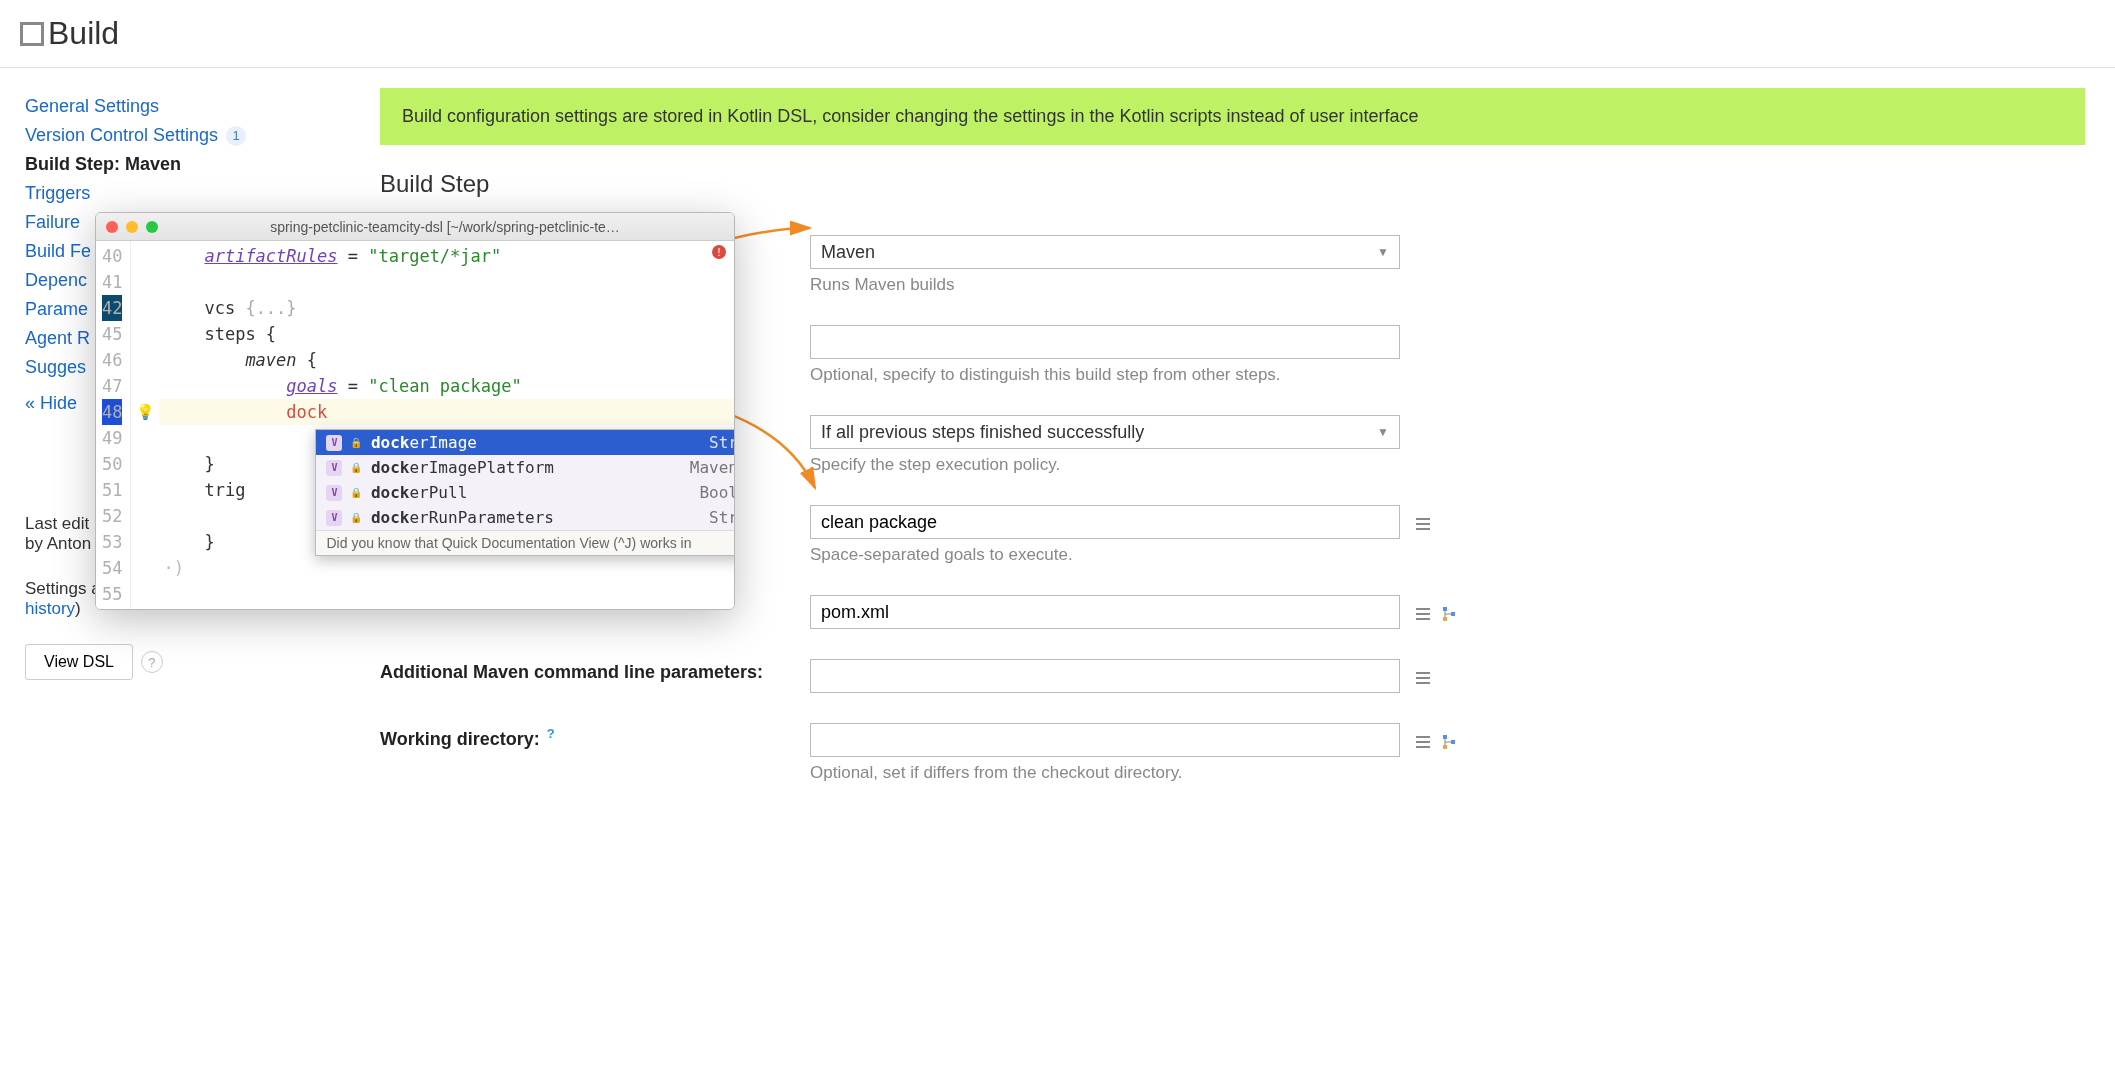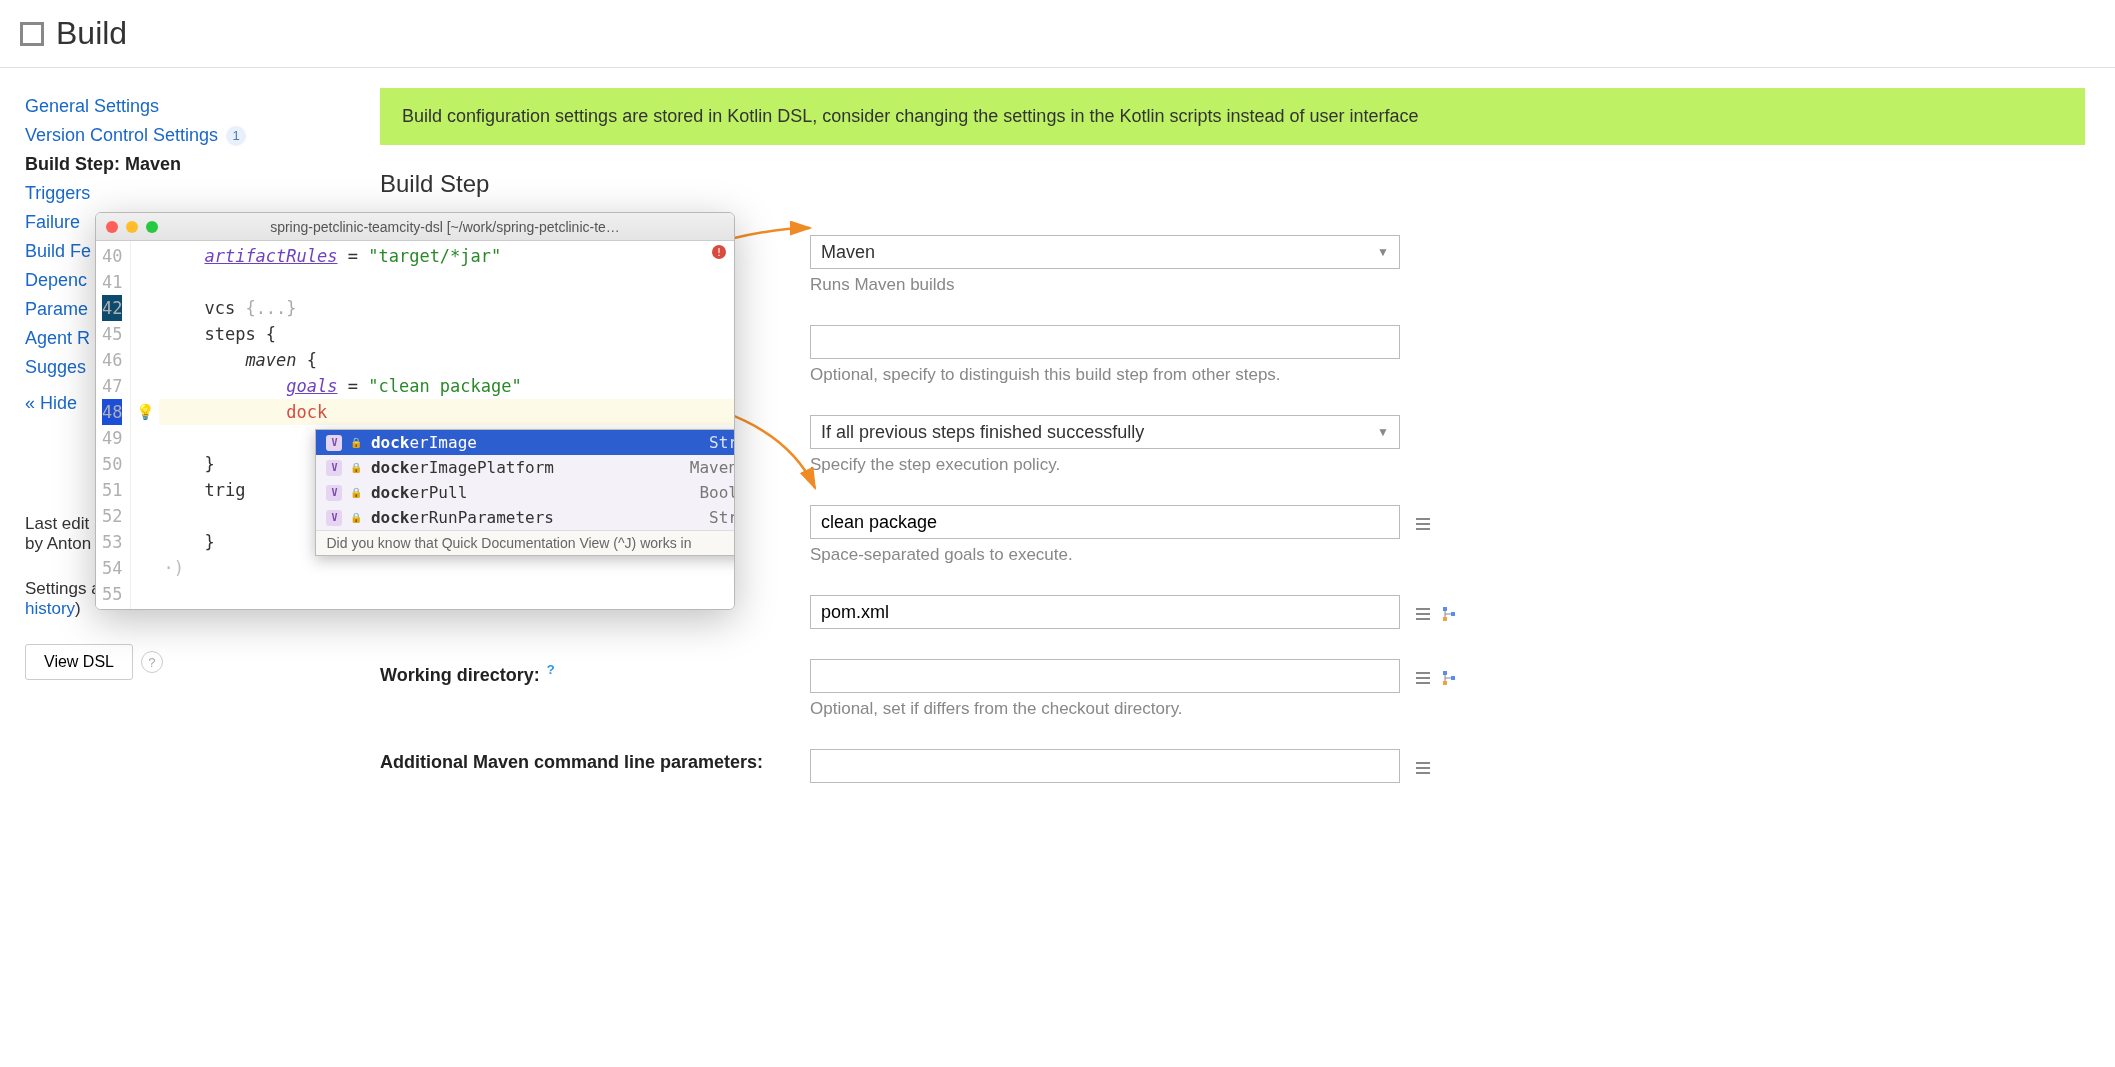--- a/index.html
+++ b/index.html
@@ -1,18 +1,18 @@
 <!DOCTYPE html>
 <html><head>
 <meta charset="utf-8">
 <style>
 * { box-sizing: border-box; margin: 0; padding: 0; }
 body { font-family: -apple-system, BlinkMacSystemFont, "Segoe UI", Arial, sans-serif; font-size: 14px; color: #333; background: #fff; }
 
-.header { padding: 15px 20px; border-bottom: 1px solid #e0e0e0; display: flex; align-items: center; gap: 12px; }
+.header { padding: 15px 20px; border-bottom: 1px solid #e0e0e0; display: flex; align-items: center; gap: 4px; }
 .header-icon { width: 24px; height: 24px; border: 3px solid #888; }
 .header-title { font-size: 32px; font-weight: 400; color: #333; }
 
 .layout { display: flex; }
 .sidebar { width: 350px; padding: 20px 20px 20px 25px; position: relative; }
 .sidebar-link { display: flex; align-items: center; margin: 8px 0; font-size: 18px; color: #1968c9; cursor: pointer; gap: 8px; }
 .sidebar-link.active { font-weight: 600; color: #222; }
 .badge { background: #e8f0fb; color: #4a7bb5; border-radius: 10px; min-width: 20px; height: 20px; display: inline-flex; align-items: center; justify-content: center; font-size: 13px; padding: 0 6px; }
 
 .hide-link { margin-top: 15px; }
@@ -216,20 +216,36 @@
                 <rect x="2" y="11" width="4" height="4" fill="#f2a23c"></rect>
                 <rect x="10" y="6" width="4" height="4" fill="#5b8def"></rect>
                 <path d="M4 5 V8 H10 M4 8 V11" stroke="#888" fill="none"></path>
               </svg>
             </span>
         </span>
       </div>
     </div>
 
     <div class="form-row">
+      <div class="form-label">Additional Maven command line parameters:</div>
+      <div class="form-control">
+        <input class="input" value="" style="">
+        <span class="field-icons">
+          <span class="mini-icon">
+              <svg width="16" height="16">
+                <rect x="1" y="2" width="14" height="2" fill="#888"></rect>
+                <rect x="1" y="7" width="14" height="2" fill="#888"></rect>
+                <rect x="1" y="12" width="14" height="2" fill="#888"></rect>
+              </svg>
+            </span>
+        </span>
+      </div>
+    </div>
+
+    <div class="form-row">
       <div class="form-label"><span>Working directory:</span> <span class="help-sup">?</span></div>
       <div class="form-control">
         <input class="input" value="" style="">
         <span class="field-icons">
           <span class="mini-icon">
               <svg width="16" height="16">
                 <rect x="1" y="2" width="14" height="2" fill="#888"></rect>
                 <rect x="1" y="7" width="14" height="2" fill="#888"></rect>
                 <rect x="1" y="12" width="14" height="2" fill="#888"></rect>
               </svg>
@@ -237,36 +253,20 @@
           <span class="mini-icon">
               <svg width="16" height="16">
                 <rect x="2" y="1" width="4" height="4" fill="#5b8def"></rect>
                 <rect x="2" y="11" width="4" height="4" fill="#f2a23c"></rect>
                 <rect x="10" y="6" width="4" height="4" fill="#5b8def"></rect>
                 <path d="M4 5 V8 H10 M4 8 V11" stroke="#888" fill="none"></path>
               </svg>
             </span>
         </span>
         <div class="hint">Optional, set if differs from the checkout directory.</div>
-      </div>
-    </div>
-
-    <div class="form-row">
-      <div class="form-label">Additional Maven command line parameters:</div>
-      <div class="form-control">
-        <input class="input" value="" style="">
-        <span class="field-icons">
-          <span class="mini-icon">
-              <svg width="16" height="16">
-                <rect x="1" y="2" width="14" height="2" fill="#888"></rect>
-                <rect x="1" y="7" width="14" height="2" fill="#888"></rect>
-                <rect x="1" y="12" width="14" height="2" fill="#888"></rect>
-              </svg>
-            </span>
-        </span>
       </div>
     </div>
 
     <svg class="arrow-svg" style="top:110px; left:0;" width="480" height="200">
       <defs>
           <marker id="ah1" markerWidth="10" markerHeight="10" refX="8" refY="3" orient="auto">
             <path d="M0,0 L9,3 L0,6 Z" fill="#f08a24"></path>
           </marker>
         </defs>
       <path d="M10,180 C120,180 320,50 460,50" stroke="#f08a24" stroke-width="2.5" fill="none" marker-end="url(#ah1)"></path>

